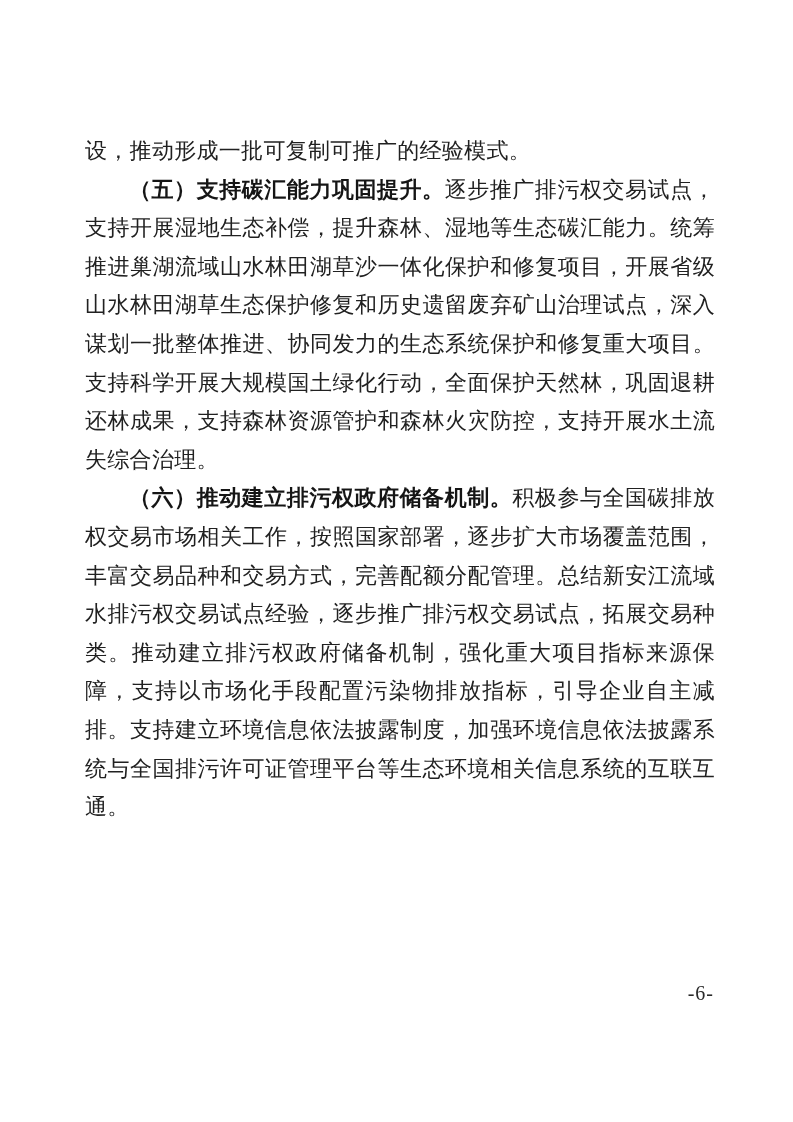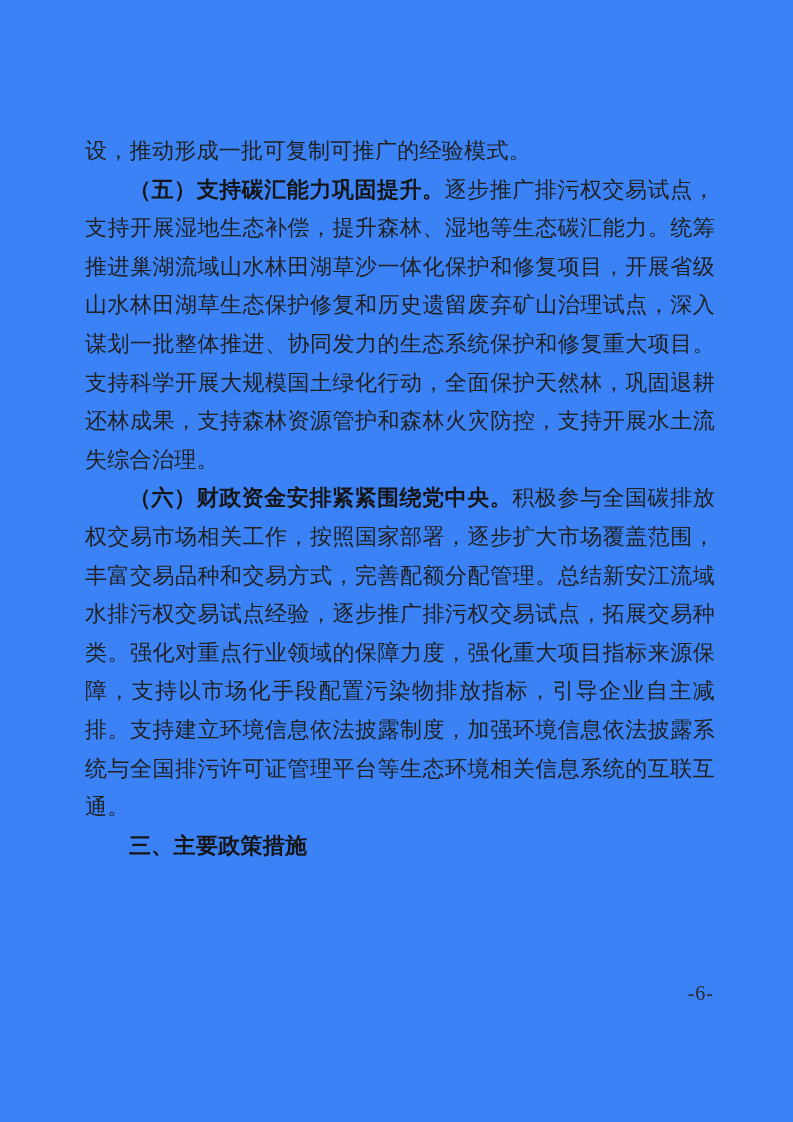--- a/index.html
+++ b/index.html
@@ -5,21 +5,21 @@
   html, body {
     margin: 0;
     padding: 0;
     background: #e8e8e8;
   }
   .page {
     position: relative;
     width: 793px;
     height: 1122px;
     margin: 0 auto;
-    background: #3b82f6;
+    background: #ffffff;
     overflow: hidden;
     font-family: "Liberation Serif", "DejaVu Serif", serif;
     color: #212121;
   }
   .content {
     position: absolute;
     left: 85px;
     top: 132px;
     width: 630px;
     font-size: 22px;
@@ -61,21 +61,20 @@
 </head>
 <body>
 
 <div class="page">
   <div class="content">
 
     <p class="para no-indent"><span>设，推动形成一批可复制可推广的经验模式。</span></p>
 
     <p class="para"><span class="bold-head">（五）支持碳汇能力巩固提升。</span><span>逐步推广排污权交易试点，支持开展湿地生态补偿，提升森林、湿地等生态碳汇能力。统筹推进巢湖流域山水林田湖草沙一体化保护和修复项目，开展省级山水林田湖草生态保护修复和历史遗留废弃矿山治理试点，深入谋划一批整体推进、协同发力的生态系统保护和修复重大项目。支持科学开展大规模国土绿化行动，全面保护天然林，巩固退耕还林成果，支持森林资源管护和森林火灾防控，支持开展水土流失综合治理。</span></p>
 
-    <p class="para"><span class="bold-head">（六）财政资金安排紧紧围绕党中央。</span><span>积极参与全国碳排放权交易市场相关工作，按照国家部署，逐步扩大市场覆盖范围，丰富交易品种和交易方式，完善配额分配管理。总结新安江流域水排污权交易试点经验，逐步推广排污权交易试点，拓展交易种类。强化对重点行业领域的保障力度，强化重大项目指标来源保障，支持以市场化手段配置污染物排放指标，引导企业自主减排。支持建立环境信息依法披露制度，加强环境信息依法披露系统与全国排污许可证管理平台等生态环境相关信息系统的互联互通。</span></p>
+    <p class="para"><span class="bold-head">（六）推动建立排污权政府储备机制。</span><span>积极参与全国碳排放权交易市场相关工作，按照国家部署，逐步扩大市场覆盖范围，丰富交易品种和交易方式，完善配额分配管理。总结新安江流域水排污权交易试点经验，逐步推广排污权交易试点，拓展交易种类。推动建立排污权政府储备机制，强化重大项目指标来源保障，支持以市场化手段配置污染物排放指标，引导企业自主减排。支持建立环境信息依法披露制度，加强环境信息依法披露系统与全国排污许可证管理平台等生态环境相关信息系统的互联互通。</span></p>
 
-    <p class="section-heading"><span>三、主要政策措施</span></p>
 
 
   </div>
 
   <div class="page-number">-6-</div>
 </div>
 
 </body></html>

